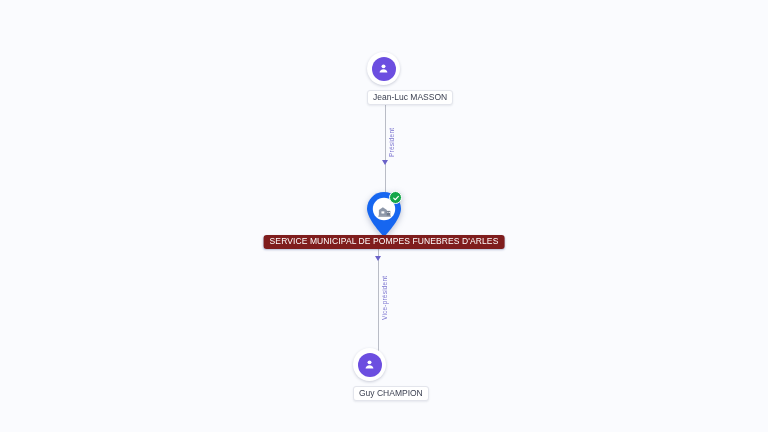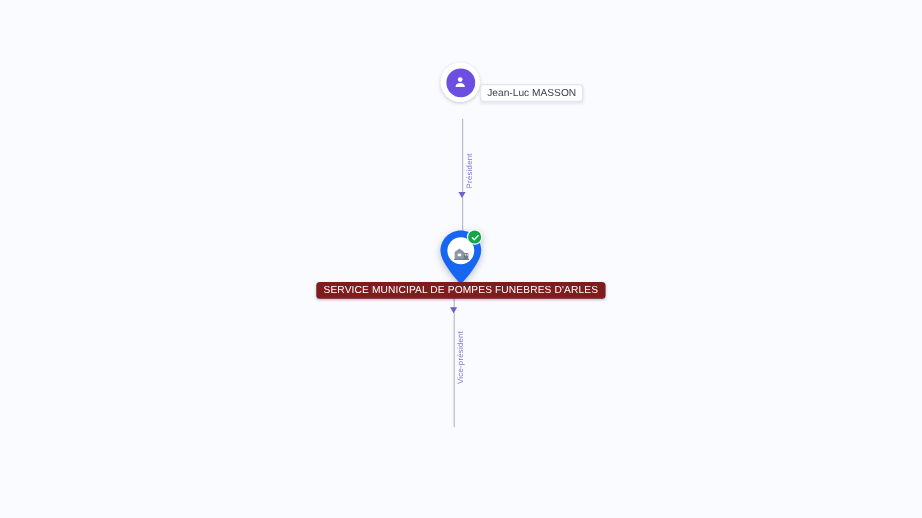--- a/index.html
+++ b/index.html
@@ -73,22 +73,22 @@
   }
   .edge-label.bottom {
     left: 381px;
     top: 320px;
   }
 
   
   .person-node {
     position: absolute;
     display: flex;
-    flex-direction: row;
-    align-items: flex-end;
+    flex-direction: column;
+    align-items: flex-start;
   }
   .person-node.top  { left: 367px; top: 52px; }
   .person-node.bot  { left: 353px; top: 348px; }
 
   .avatar-ring {
     width: 33px;
     height: 33px;
     border-radius: 50%;
     background: #ffffff;
     box-shadow: 0 1px 3px rgba(30,40,80,0.22);
@@ -221,14 +221,25 @@
       </div>
       <div class="verified-badge">
         <svg width="8" height="8" viewBox="0 0 24 24">
           <path d="M5 12.4 L9.8 17.2 L19.2 7.4" fill="none" stroke="#ffffff" stroke-width="3.4" stroke-linecap="round" stroke-linejoin="round"></path>
         </svg>
       </div>
     </div>
     <div id="company-label">SERVICE MUNICIPAL DE POMPES FUNEBRES D'ARLES</div>
   </div>
 
+  <div class="person-node bot">
+    <div class="avatar-ring">
+      <div class="avatar-circle">
+        <svg width="13" height="13" viewBox="0 0 24 24">
+          <circle cx="12" cy="8" r="3.6" fill="#ffffff"></circle>
+          <path d="M4.8 19.4c0-3.8 3.2-6.2 7.2-6.2s7.2 2.4 7.2 6.2z" fill="#ffffff"></path>
+        </svg>
+      </div>
+    </div>
+    <div class="person-label">Guy CHAMPION</div>
+  </div>
 
 </div>
 
 </body></html>

